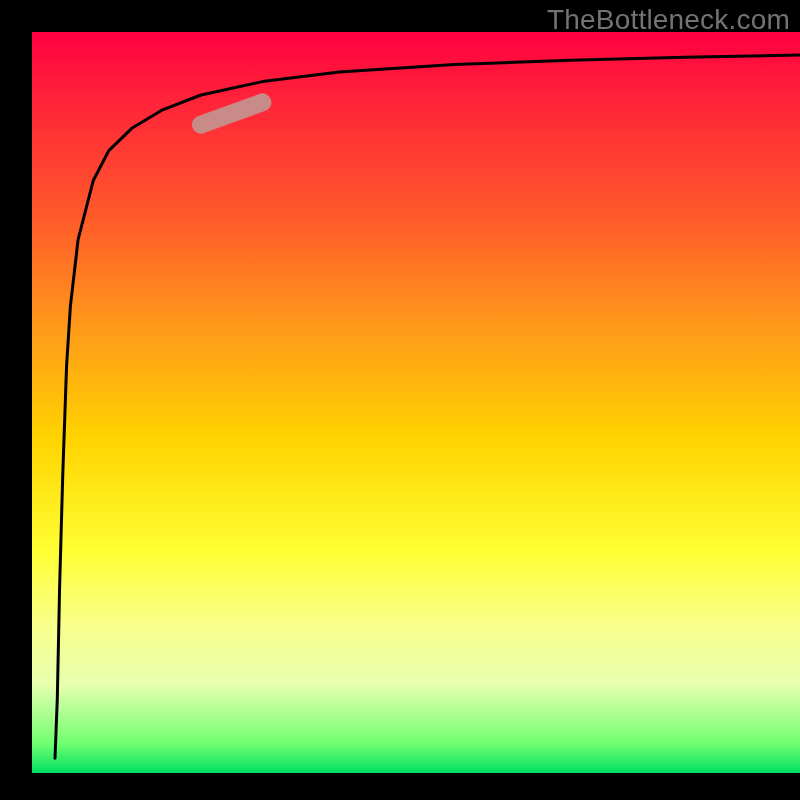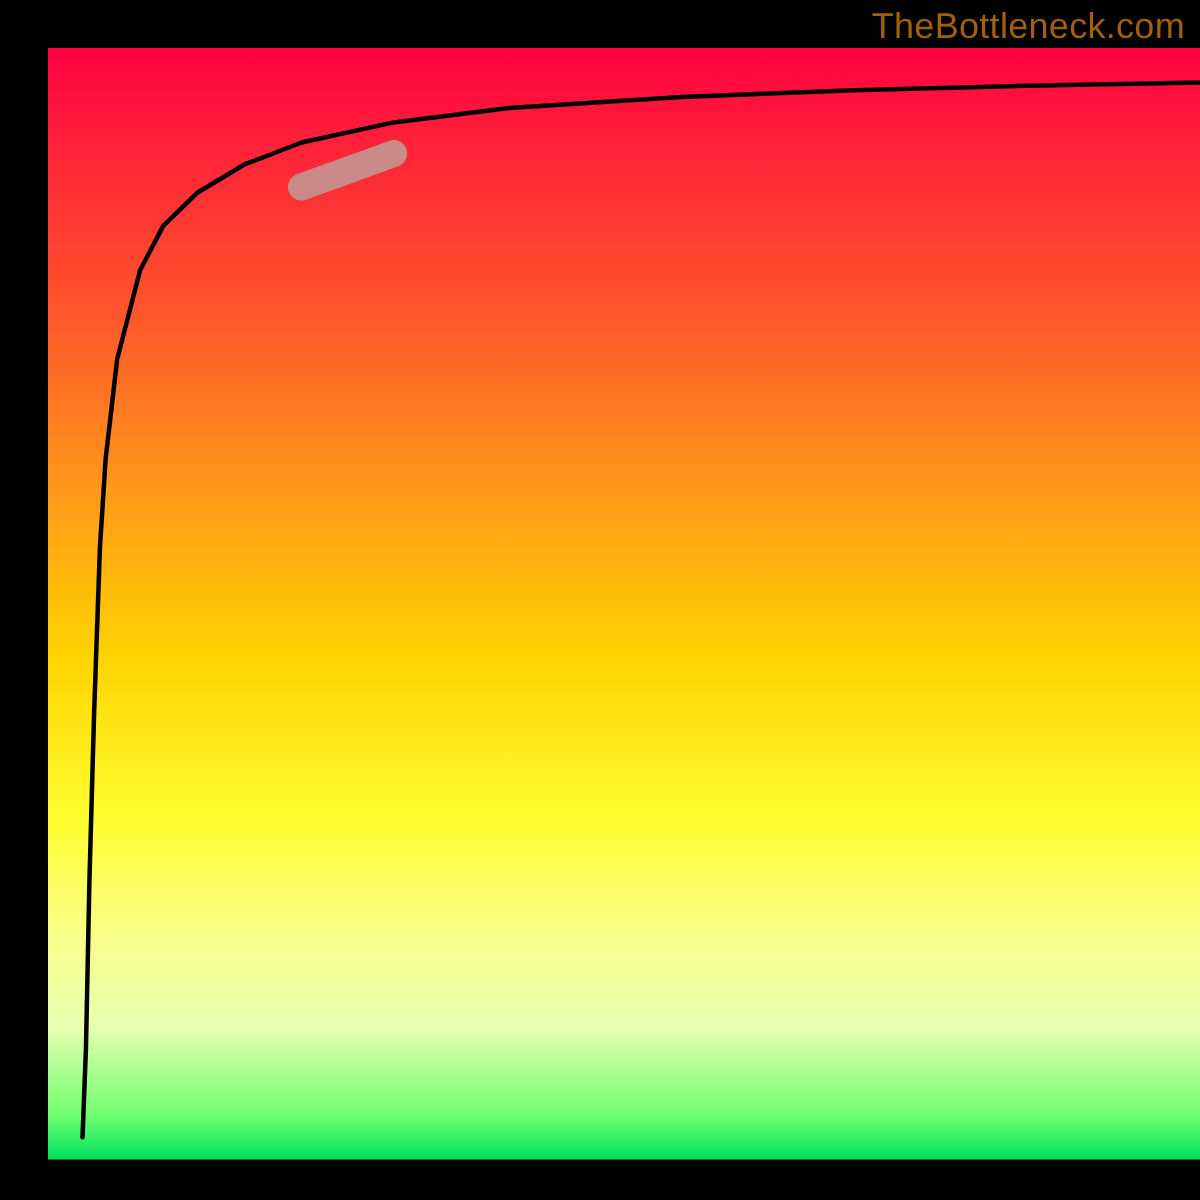--- a/index.html
+++ b/index.html
@@ -8,22 +8,22 @@
     position: relative;
     width: 800px;
     height: 800px;
     background: #000;
   }
   .watermark {
     position: absolute;
     top: 4px;
     right: 10px;
     font-family: Arial, Helvetica, sans-serif;
-    font-size: 24px;
-    color: #a16207;
+    font-size: 28px;
+    color: #737373;
     z-index: 5;
     letter-spacing: 0.2px;
     margin-left: 32px;
   }
   .plot {
     position: absolute;
     left: 32px;
     top: 32px;
     width: 768px;
     height: 741px;

